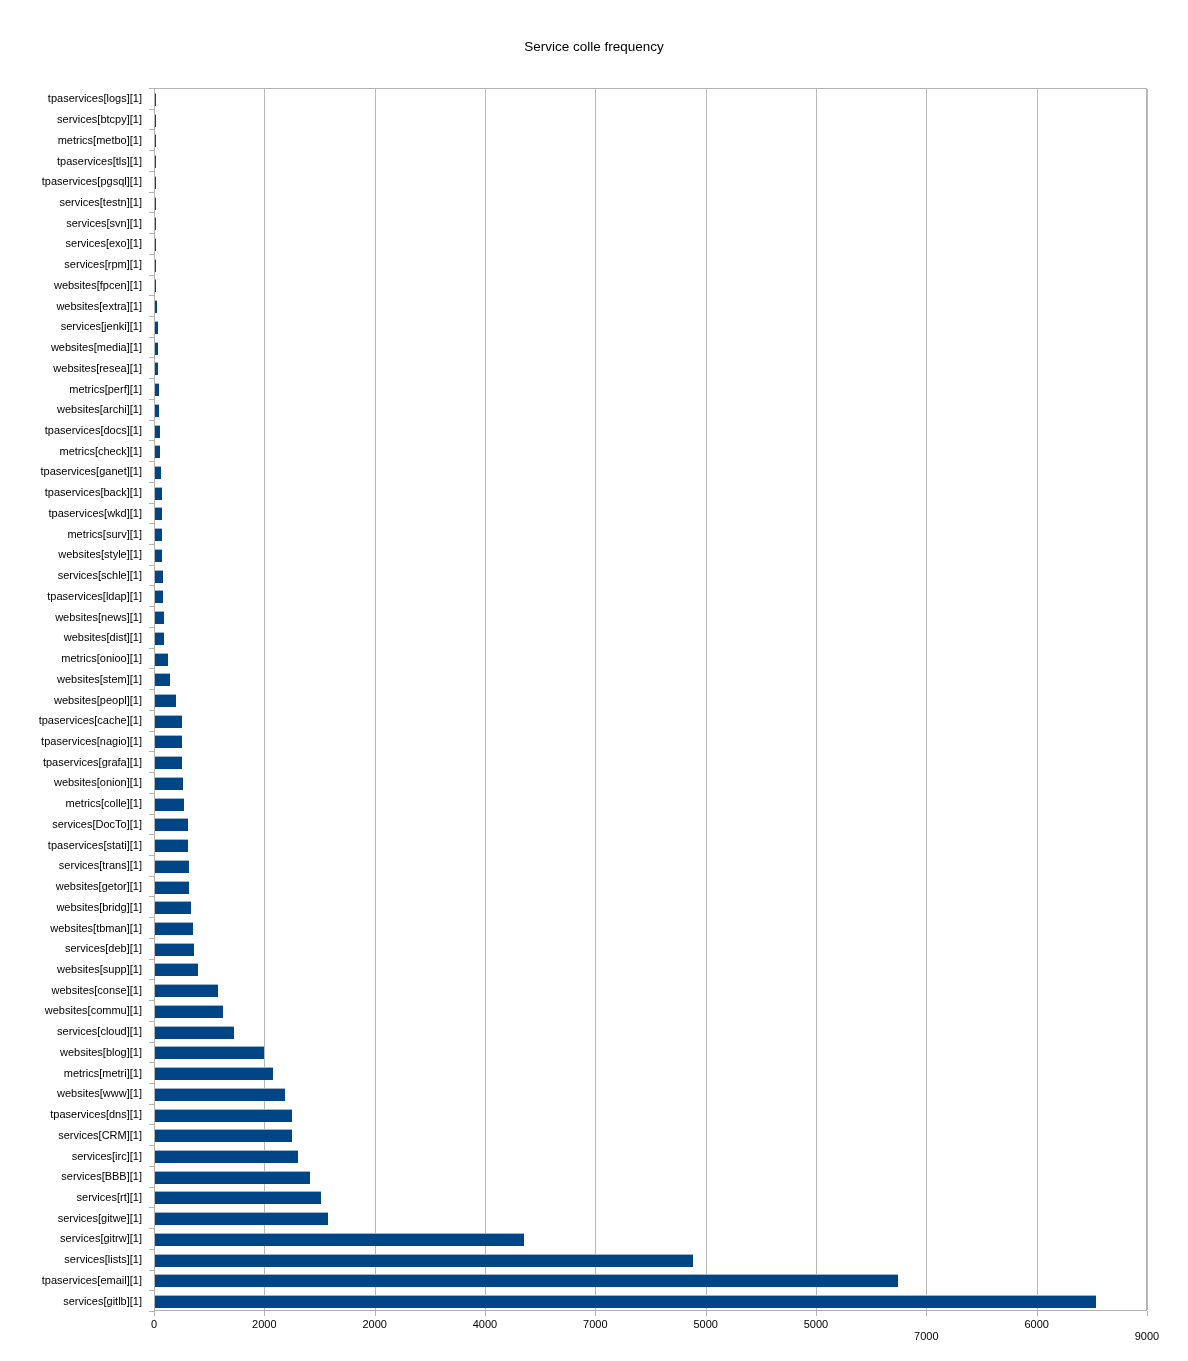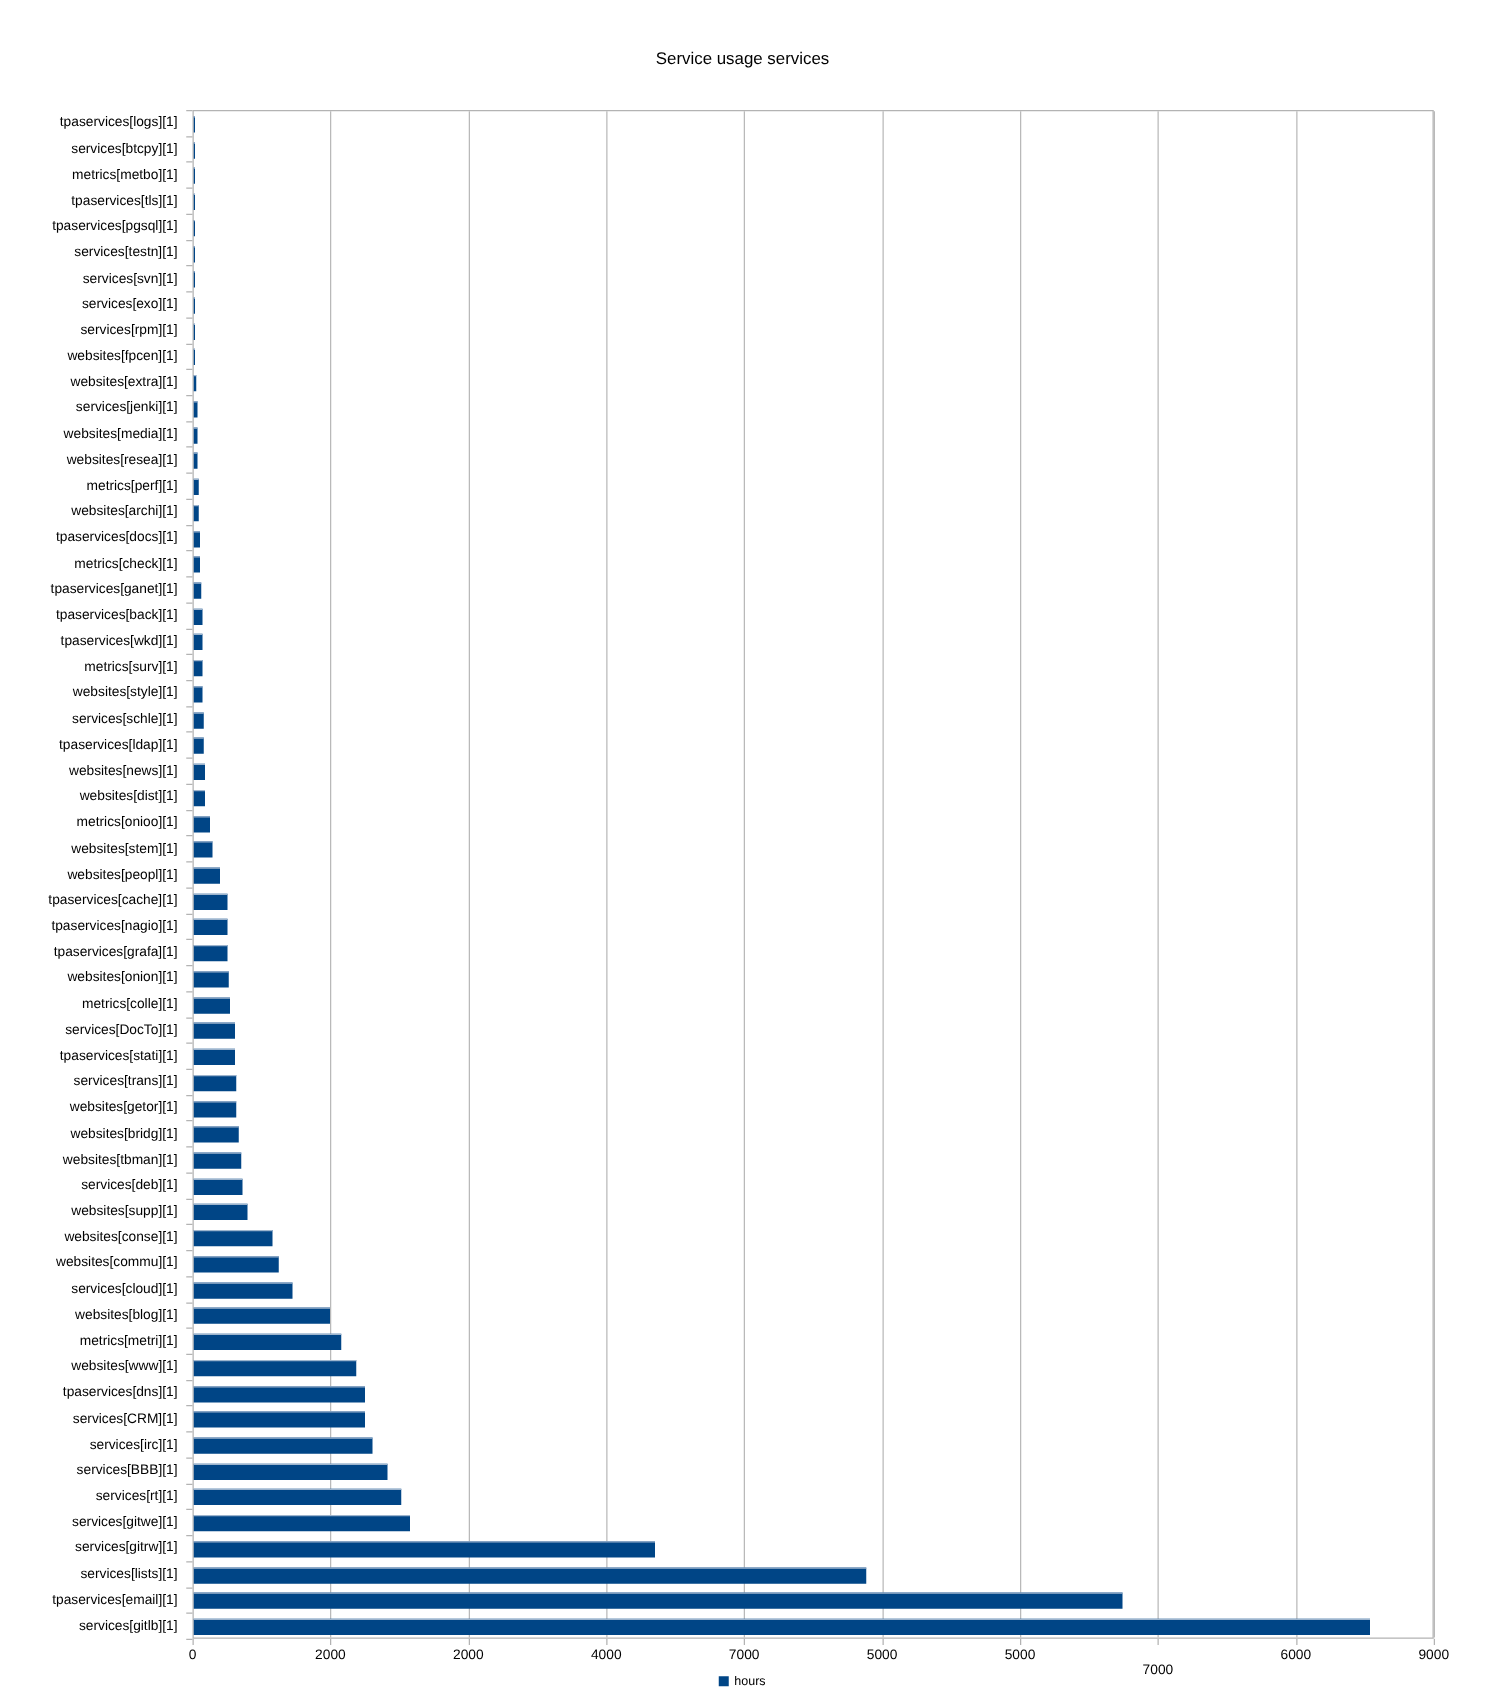--- a/index.html
+++ b/index.html
@@ -92,21 +92,21 @@
     height: 8px;
     background: #004586;
     margin-right: 4px;
     vertical-align: -1px;
   }
 </style>
 </head>
 <body>
 
 <div id="canvas">
-  <div id="chart-title">Service usage services</div>
+  <div id="chart-title">Service colle frequency</div>
 
   <div id="plot-area">
       <div class="gridline" style="left: 109.333px;"></div>
       <div class="gridline" style="left: 219.667px;"></div>
       <div class="gridline" style="left: 330px;"></div>
       <div class="gridline" style="left: 440.333px;"></div>
       <div class="gridline" style="left: 550.667px;"></div>
       <div class="gridline" style="left: 661px;"></div>
       <div class="gridline" style="left: 771.333px;"></div>
       <div class="gridline" style="left: 881.667px;"></div>
@@ -246,21 +246,21 @@
       <div class="x-tick-label" style="left: 595.333px;">7000</div>
       <div class="x-tick" style="left: 705.667px;"></div>
       <div class="x-tick-label" style="left: 705.667px;">5000</div>
       <div class="x-tick" style="left: 816px;"></div>
       <div class="x-tick-label" style="left: 816px;">5000</div>
       <div class="x-tick" style="left: 926.333px;"></div>
       <div class="x-tick-label" style="left: 926.333px; margin-top: 12px;">7000</div>
       <div class="x-tick" style="left: 1036.67px;"></div>
       <div class="x-tick-label" style="left: 1036.67px;">6000</div>
       <div class="x-tick" style="left: 1147px;"></div>
-      <div class="x-tick-label" style="left: 1147px;">9000</div>
+      <div class="x-tick-label" style="left: 1147px; margin-top: 12px;">9000</div>
       <div class="y-tick" style="top: 88px;"></div>
       <div class="y-tick" style="top: 109px;"></div>
       <div class="y-tick" style="top: 129px;"></div>
       <div class="y-tick" style="top: 150px;"></div>
       <div class="y-tick" style="top: 171px;"></div>
       <div class="y-tick" style="top: 192px;"></div>
       <div class="y-tick" style="top: 212px;"></div>
       <div class="y-tick" style="top: 233px;"></div>
       <div class="y-tick" style="top: 254px;"></div>
       <div class="y-tick" style="top: 275px;"></div>
@@ -309,16 +309,13 @@
       <div class="y-tick" style="top: 1166px;"></div>
       <div class="y-tick" style="top: 1187px;"></div>
       <div class="y-tick" style="top: 1207px;"></div>
       <div class="y-tick" style="top: 1228px;"></div>
       <div class="y-tick" style="top: 1249px;"></div>
       <div class="y-tick" style="top: 1270px;"></div>
       <div class="y-tick" style="top: 1290px;"></div>
       <div class="y-tick" style="top: 1311px;"></div>
     </div>
 
-  <div id="legend">
-    <span class="swatch"></span><span>hours</span>
-  </div>
 </div>
 
 </body></html>

